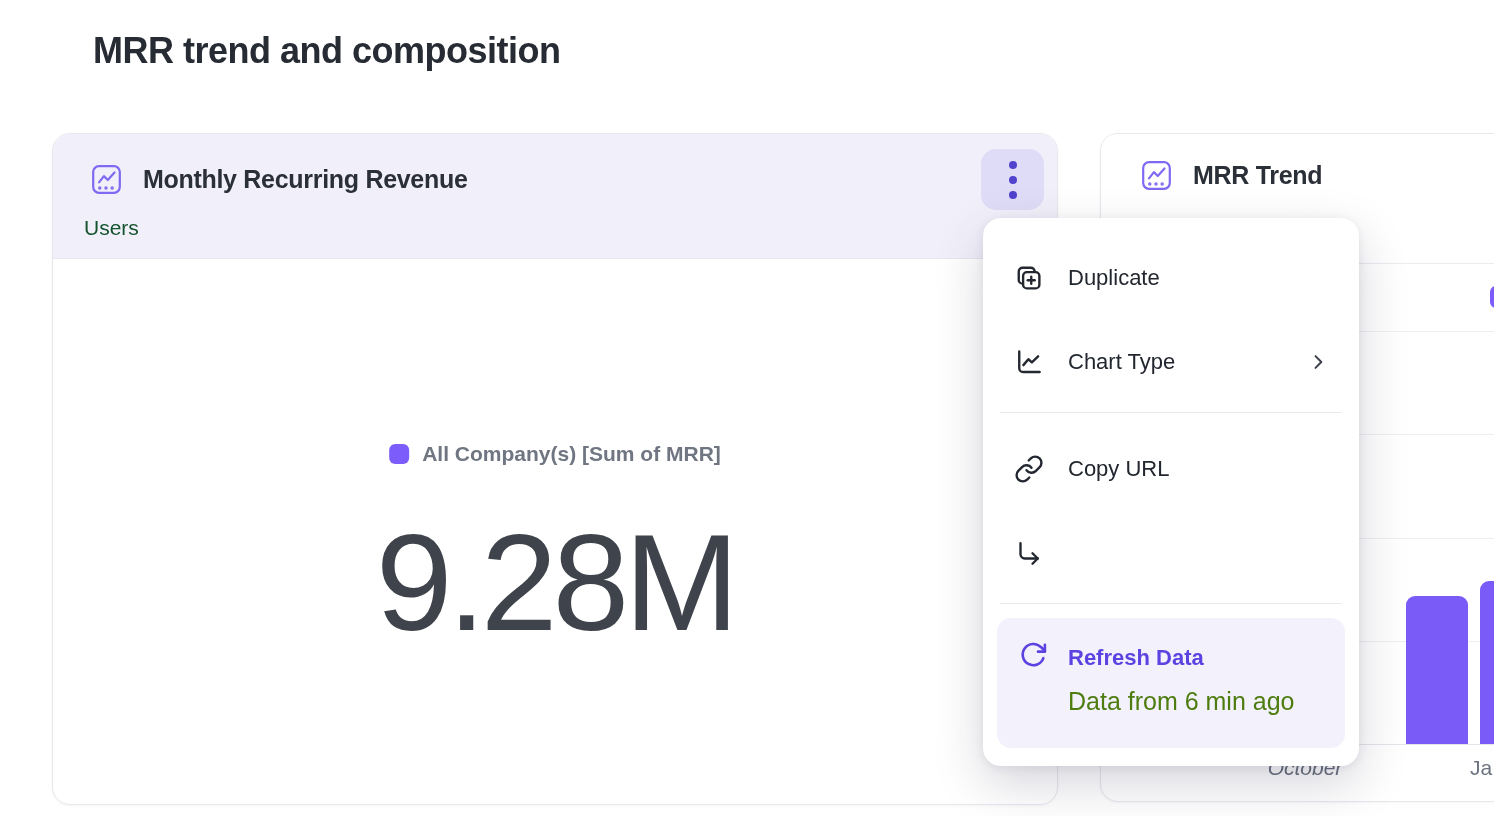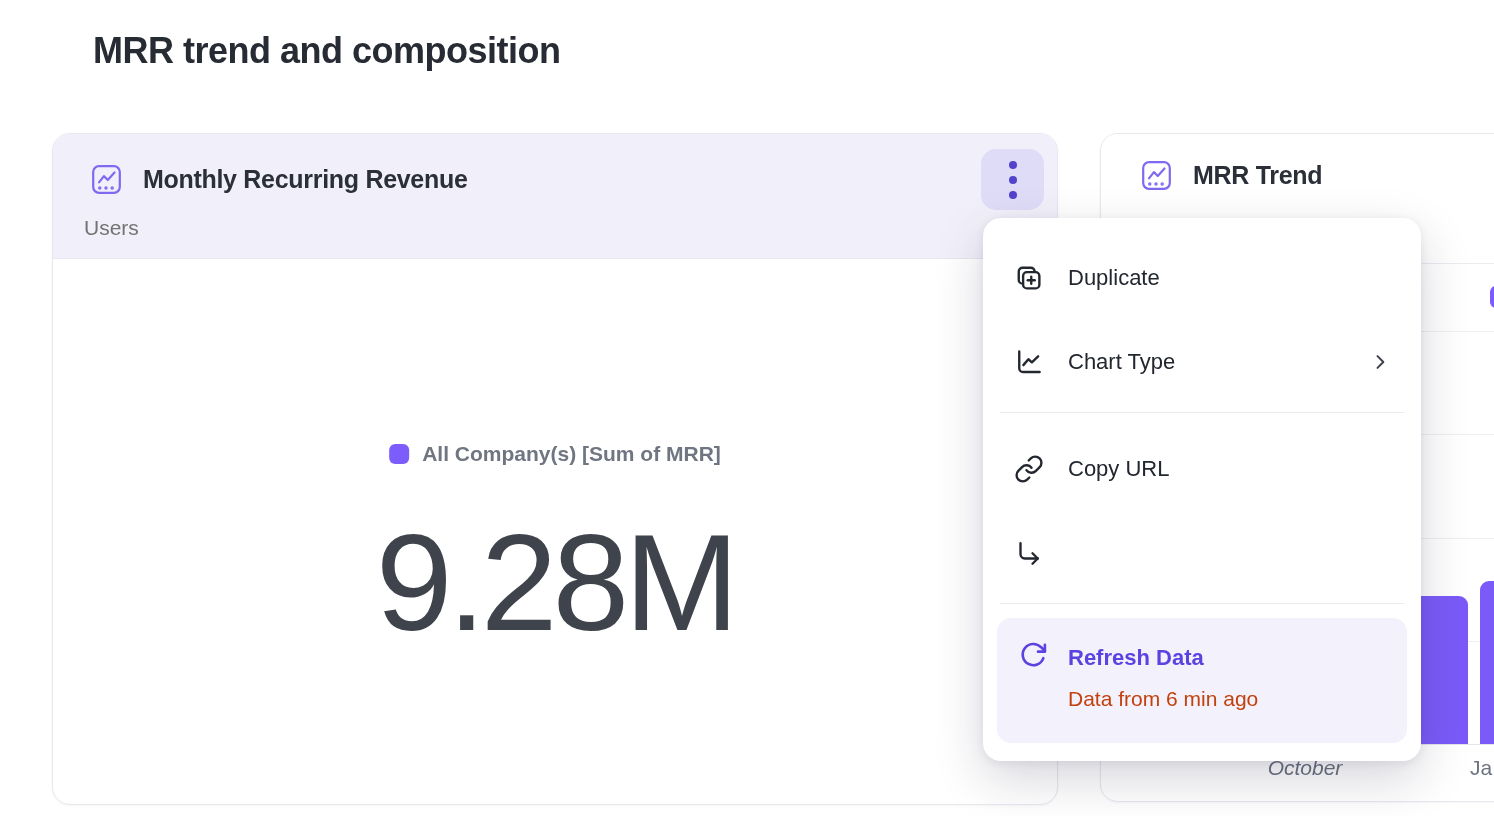--- a/index.html
+++ b/index.html
@@ -27,21 +27,21 @@
   }
   #mrr-card .card-header { height:124px; background:#f1f0fa; }
   #trend-card .card-header { height:129px; background:#fff; border-color:#ebecf0; }
   .card-title-row {
     position:absolute; left:38px; top:30px;
     display:flex; align-items:center; gap:21px;
   }
   #trend-card .card-title-row { left:40px; top:26px; }
   .chart-card-icon svg { display:block; }
   .card-title { font-size:25px; font-weight:700; color:#2b2f38; letter-spacing:-0.3px; }
-  .card-subtitle { position:absolute; left:31px; top:82px; font-size:21px; color:#737373; }
+  .card-subtitle { position:absolute; left:31px; top:82px; font-size:21px; color:#14532d; }
   
   .dots-button {
     position:absolute; right:13px; top:15px; width:63px; height:61px;
     border-radius:15px; background:#dedcf6; cursor:pointer;
     display:flex; flex-direction:column; align-items:center; justify-content:center;
   }
   .dots-button .dot { width:8px; height:8px; border-radius:50%; background:#5143cc; margin:3.5px 0; }
   
   .mrr-legend {
     position:absolute; top:308px; left:50%; transform:translateX(-50%);
@@ -63,41 +63,41 @@
   .gl-1 { top:197px; } .gl-2 { top:300px; } .gl-3 { top:404px; } .gl-4 { top:507px; }
   .axis-line { position:absolute; left:0; right:0; top:610px; height:1px; background:#e3e5ea; }
   .bar { position:absolute; background:#7b5bf8; border-radius:9px 9px 0 0; }
   .bar-1 { left:305px; top:462px; width:62px; height:148px; }
   .bar-2 { left:379px; top:447px; width:62px; height:163px; }
   .x-label { position:absolute; top:622px; font-size:21px; color:#6b7280; }
   .x-label-october { left:131px; width:146px; text-align:center;font-style:italic; }
   .x-label-ja { left:369px; }
   
   #context-menu {
-    position:absolute; left:983px; top:218px; width:438px;
+    position:absolute; left:983px; top:218px; width:376px;
     background:#fff; border-radius:18px; z-index:50;
     box-shadow:0 18px 50px rgba(30,30,60,0.18), 0 2px 10px rgba(30,30,60,0.08);
     padding:18px 14px 18px 14px; box-sizing:border-box;
   }
   .menu-item {
     display:flex; align-items:center; gap:24px; height:84px; padding:0 17px;
     border-radius:12px; cursor:pointer; font-size:22px; color:#22262e;
   }
   .menu-item .mi-icon { flex:0 0 auto; display:flex; }
   .menu-item .chevron { margin-left:auto; display:flex; }
   .menu-divider { height:1px; background:#e9eaee; margin:8px 3px 14px 3px; }
   .menu-refresh {
     background:#f3f1fb; border-radius:14px; margin-top:2px;
     padding:22px 17px 20px 21px; cursor:pointer;
   }
   .menu-refresh-title {
     display:flex; align-items:center; gap:20px;
     font-size:22px; font-weight:600; color:#5b43e2;
   }
-  .menu-refresh-sub { margin:11px 0 12px 50px; font-size:21px; color:#c2410c; }
+  .menu-refresh-sub { margin:11px 0 12px 50px; font-size:25px; color:#4d7c0f; }
 </style>
 </head>
 <body>
 
 <div class="page-title">MRR trend and composition</div>
 
 <div class="card" id="mrr-card">
   <div class="card-header">
     <div class="card-title-row">
       <span class="chart-card-icon">

